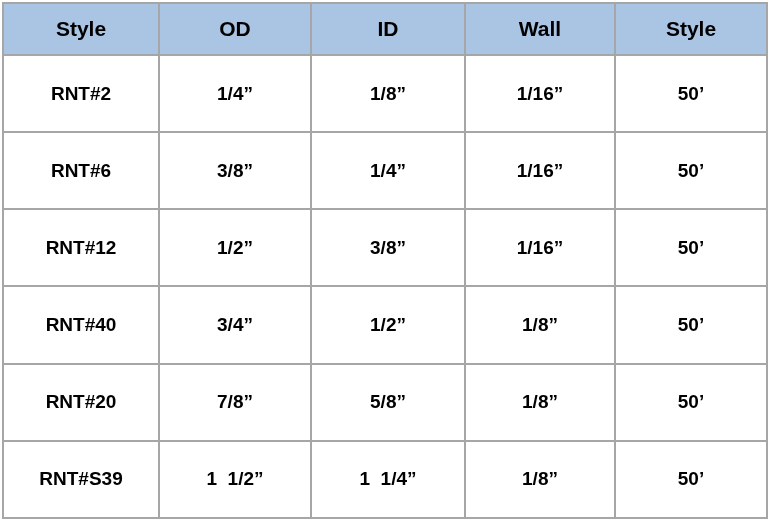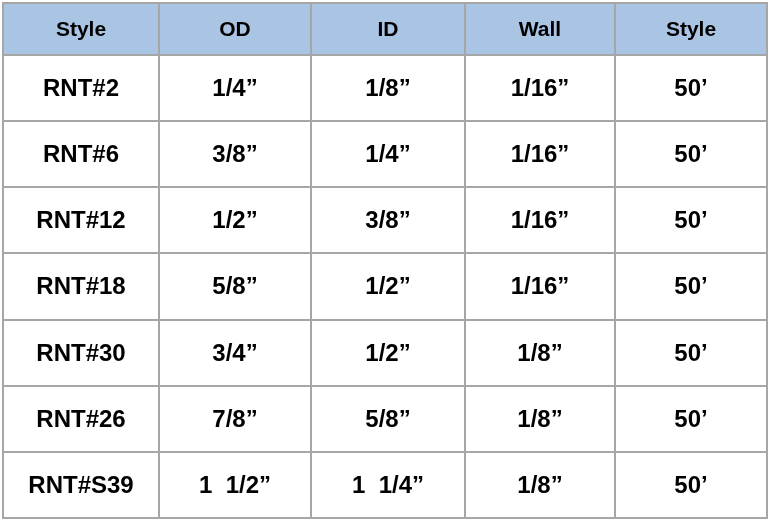--- a/index.html
+++ b/index.html
@@ -35,21 +35,21 @@
     padding: 0;
     white-space: pre;
   }
   thead th {
     background: #aac4e4;
     font-size: 21px;
     height: 50px;
   }
   tbody td {
     background: #ffffff;
-    font-size: 24px;
+    font-size: 19px;
     height: 51.8px;
   }
   
   col.c-style { width: 156px; }
   col.c-od    { width: 152px; }
   col.c-id    { width: 154px; }
   col.c-wall  { width: 150px; }
   col.c-roll  { width: 152px; }
 </style>
 </head>
@@ -89,35 +89,28 @@
         <td>50’</td>
       </tr>
       <tr>
         <td>RNT#12</td>
         <td>1/2”</td>
         <td>3/8”</td>
         <td>1/16”</td>
         <td>50’</td>
       </tr>
       <tr>
-        <td>RNT#18</td>
-        <td>5/8”</td>
-        <td>1/2”</td>
-        <td>1/16”</td>
-        <td>50’</td>
-      </tr>
-      <tr>
-        <td>RNT#30</td>
+        <td>RNT#40</td>
         <td>3/4”</td>
         <td>1/2”</td>
         <td>1/8”</td>
         <td>50’</td>
       </tr>
       <tr>
-        <td>RNT#26</td>
+        <td>RNT#20</td>
         <td>7/8”</td>
         <td>5/8”</td>
         <td>1/8”</td>
         <td>50’</td>
       </tr>
       <tr>
         <td>RNT#S39</td>
         <td>1  1/2”</td>
         <td>1  1/4”</td>
         <td>1/8”</td>

